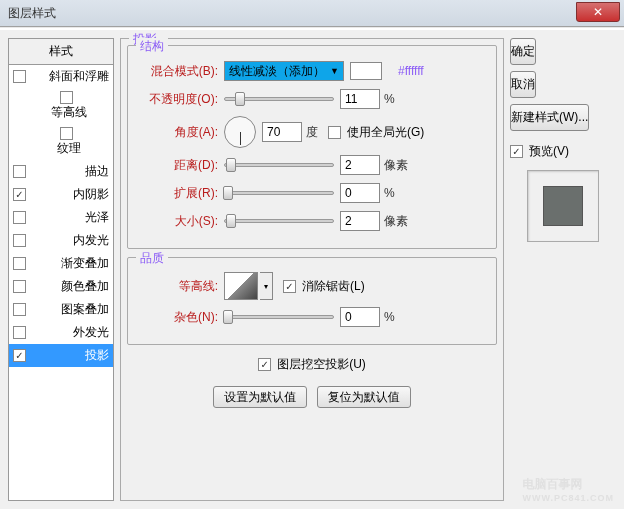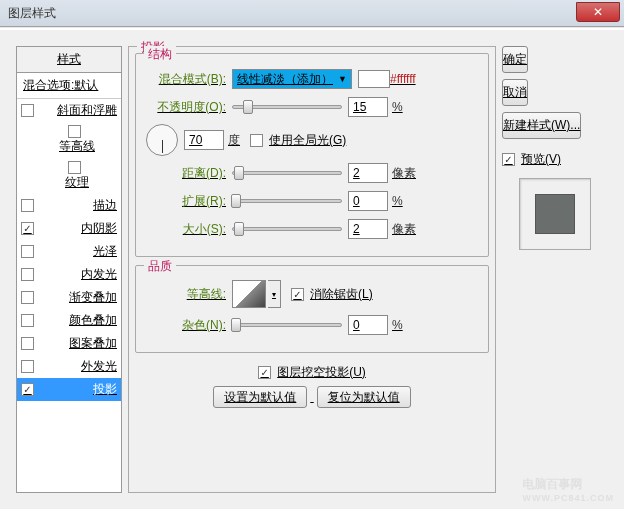--- a/index.html
+++ b/index.html
@@ -1,47 +1,47 @@
 <!DOCTYPE html>
 <html><head>
 <meta charset="utf-8">
 <style>
 * { box-sizing: border-box; margin: 0; padding: 0; font-family: "Microsoft YaHei", "SimSun", Arial, sans-serif; font-size: 12px; }
 body { background: #e8e8e8; width: 624px; height: 509px; overflow: hidden; }
 .titlebar { height: 27px; background: linear-gradient(#dde4ec, #cfd8e2); border-bottom: 1px solid #a0a0a0; display: flex; align-items: center; padding: 0 4px; position: relative; }
 .titlebar-text { margin-left: 4px; color: #333; }
 .close-btn { position: absolute; right: 4px; top: 2px; width: 44px; height: 20px; background: linear-gradient(#d67070, #c83030); border: 1px solid #803030; border-radius: 0 0 3px 3px; display: flex; align-items: center; justify-content: center; color: white; cursor: pointer; }
-.dialog-body { position: absolute; top: 28px; left: 0; right: 0; bottom: 0; background: #f0f0f0; border-top: 2px solid #fff; display: flex; padding: 16px; text-decoration: underline; }
+.dialog-body { position: absolute; top: 28px; left: 0; right: 0; bottom: 0; background: #f0f0f0; border-top: 2px solid #fff; display: flex; padding: 8px; }
 .styles-panel { width: 106px; background: #fff; border: 1px solid #999; margin-right: 6px; }
 .styles-header { background: #f0f0f0; border-bottom: 1px solid #999; text-align: center; padding: 4px 0; }
 .styles-blend { padding: 4px 6px; border-bottom: 1px solid #ccc; background: #fff; }
 .style-item { display: flex; align-items: center; padding: 3px 4px; cursor: pointer; justify-content: space-between; }
 .style-item.indent { padding-left: 20px; flex-direction: column; }
 .style-item.selected { background: #3399ff; color: #fff; }
 .chk { width: 13px; height: 13px; border: 1px solid #888; background: #fff; margin-right: 6px; display: inline-flex; align-items: center; justify-content: center; font-size: 10px; color: #333; }
 .style-item.selected .chk { background: #fff; color: #333; }
 .main-area { flex: 1; position: relative; }
 .fieldset { border: 1px solid #aaa; border-radius: 2px; padding: 8px 10px 10px 10px; margin-bottom: 8px; position: relative; }
-.fieldset-legend { position: absolute; top: -8px; left: 8px; background: #f0f0f0; padding: 0 4px; color: #be185d; }
+.fieldset-legend { position: absolute; top: -8px; left: 8px; background: #f0f0f0; padding: 0 4px; color: #8b5cf6; }
 .row { display: flex; align-items: center; margin: 6px 0; min-height: 22px; }
-.lbl { width: 80px; text-align: right; margin-right: 6px; color: #4d7c0f; }
+.lbl { width: 80px; text-align: right; margin-right: 6px; color: #b91c1c; }
 .combo { border: 1px solid #888; background: #0ea5e9; padding: 2px 18px 2px 4px; position: relative; min-width: 110px; height: 20px; display: flex; align-items: center; }
 .combo::after { content: "▼"; position: absolute; right: 4px; font-size: 9px; }
 .swatch { width: 32px; height: 18px; border: 1px solid #888; background: #fff; margin-left: 6px; }
-.hex { color: #b91c1c; margin-left: 0; }
+.hex { color: #8b5cf6; margin-left: 16px; }
 .slider-track { width: 110px; height: 4px; background: #d0d0d0; border: 1px solid #999; border-radius: 2px; position: relative; margin-right: 6px; }
 .slider-thumb { position: absolute; top: -6px; width: 10px; height: 14px; background: linear-gradient(#fff, #ccc); border: 1px solid #888; border-radius: 2px; }
 .numbox { width: 40px; height: 20px; border: 1px solid #888; background: #fff; text-align: left; padding: 2px 4px; margin-right: 4px; }
 .unit { color: #333; }
 .angle-dial { width: 32px; height: 32px; border: 1px solid #888; border-radius: 50%; background: #f8f8f8; position: relative; margin-right: 6px; }
 .angle-hand { position: absolute; left: 50%; top: 50%; width: 1px; height: 13px; background: #333; transform-origin: top center; transform: rotate(0deg); }
 .contour-box { width: 34px; height: 28px; border: 1px solid #888; background: linear-gradient(135deg, #fff 0%, #fff 49%, #888 50%, #444 100%); margin-right: 2px; }
 .mini-drop { width: 13px; height: 28px; border: 1px solid #888; border-left: none; background: #eee; display: flex; align-items: center; justify-content: center; font-size: 8px; margin-right: 10px; }
 .btn { border: 1px solid #888; background: linear-gradient(#f8f8f8, #e0e0e0); padding: 3px 10px; border-radius: 3px; cursor: pointer; margin: 0 3px; }
-.bottom-btns { text-align: center; margin-top: 6px; }
+.bottom-btns { text-align: center; margin-top: 14px; }
 .right-col { width: 106px; margin-left: 6px; display: flex; flex-direction: column; align-items: flex-start; }
 .right-col .btn { margin: 0 0 6px 0; padding: 4px 0; text-align: center; }
 .preview-chk { display: flex; align-items: center; justify-content: center; margin: 6px 0; }
 .preview-box { width: 72px; height: 72px; border: 1px solid #aaa; background: #f0f0f0; margin: 4px auto; display: flex; align-items: center; justify-content: center; box-shadow: inset 1px 1px 2px #ccc; }
 .preview-inner { width: 40px; height: 40px; background: #6a6f6d; border: 1px solid #555; }
 .watermark { position: absolute; right: 10px; bottom: 6px; color: rgba(220,220,220,0.8); font-size: 16px; pointer-events: none; font-weight: bold; }
 .watermark-sub { font-size: 9px; display: block; text-align: right; letter-spacing: 1px; }
 .outer-fieldset { border: 1px solid #aaa; height: 100%; padding: 6px; position: relative; }
 </style>
 </head>
@@ -51,21 +51,20 @@
   <span class="titlebar-text">图层样式</span>
   <div class="close-btn">
     <span>✕</span>
   </div>
 </div>
 
 <div class="dialog-body">
 
   <div class="styles-panel">
     <div class="styles-header">样式</div>
-    <div class="styles-blend">混合选项:默认</div>
     <div id="styles-container">
         <div class="style-item">
           <span class="chk"></span>
           <span>斜面和浮雕</span>
         </div>
         <div class="style-item indent">
           <span class="chk"></span>
           <span>等高线</span>
         </div>
         <div class="style-item indent">
@@ -125,25 +124,26 @@
         </div>
         <div class="swatch"></div>
         <span class="hex">#ffffff</span>
       </div>
 
       <div class="row">
         <span class="lbl">不透明度(O):</span>
         <div class="slider-track">
               <div class="slider-thumb" style="left:10px"></div>
             </div>
-        <div class="numbox">15</div>
+        <div class="numbox">11</div>
         <span class="unit">%</span>
       </div>
 
       <div class="row">
+        <span class="lbl">角度(A):</span>
         <div class="angle-dial">
               <div class="angle-hand"></div>
             </div>
         <div class="numbox">70</div>
         <span class="unit">度</span>
         <span style="width:10px"></span>
         <span class="chk"></span>
         <span>使用全局光(G)</span>
       </div>
 

